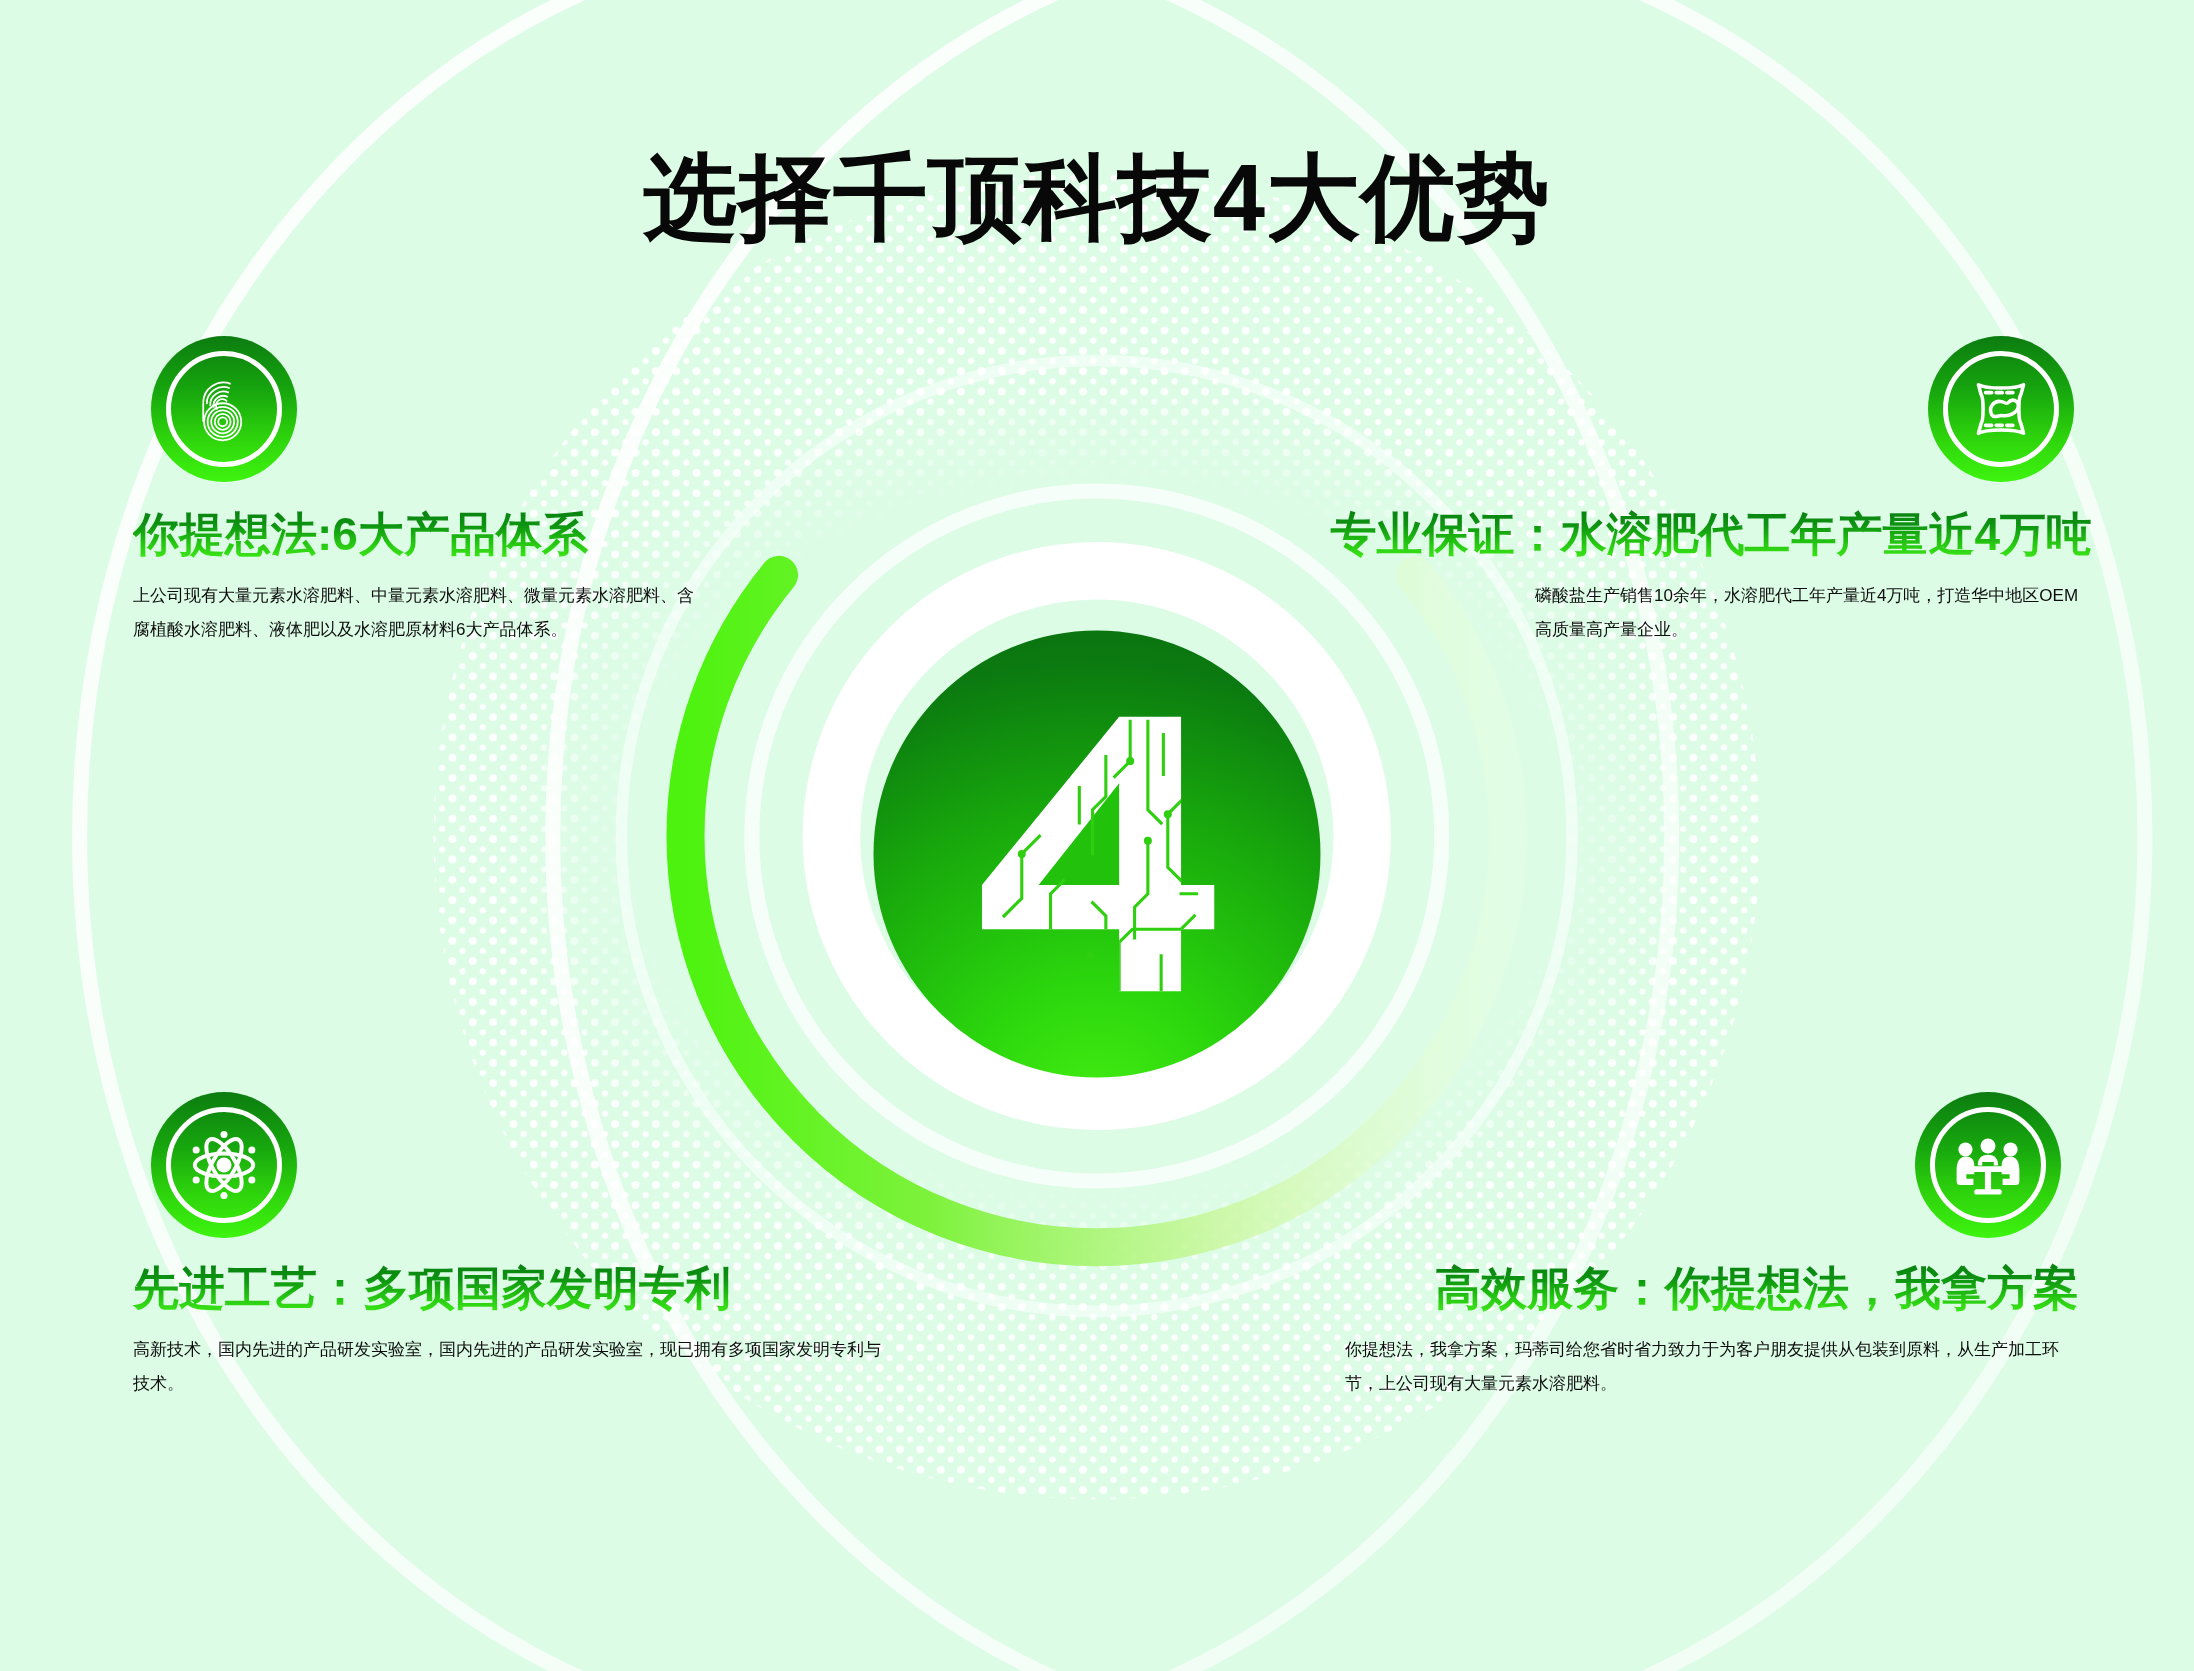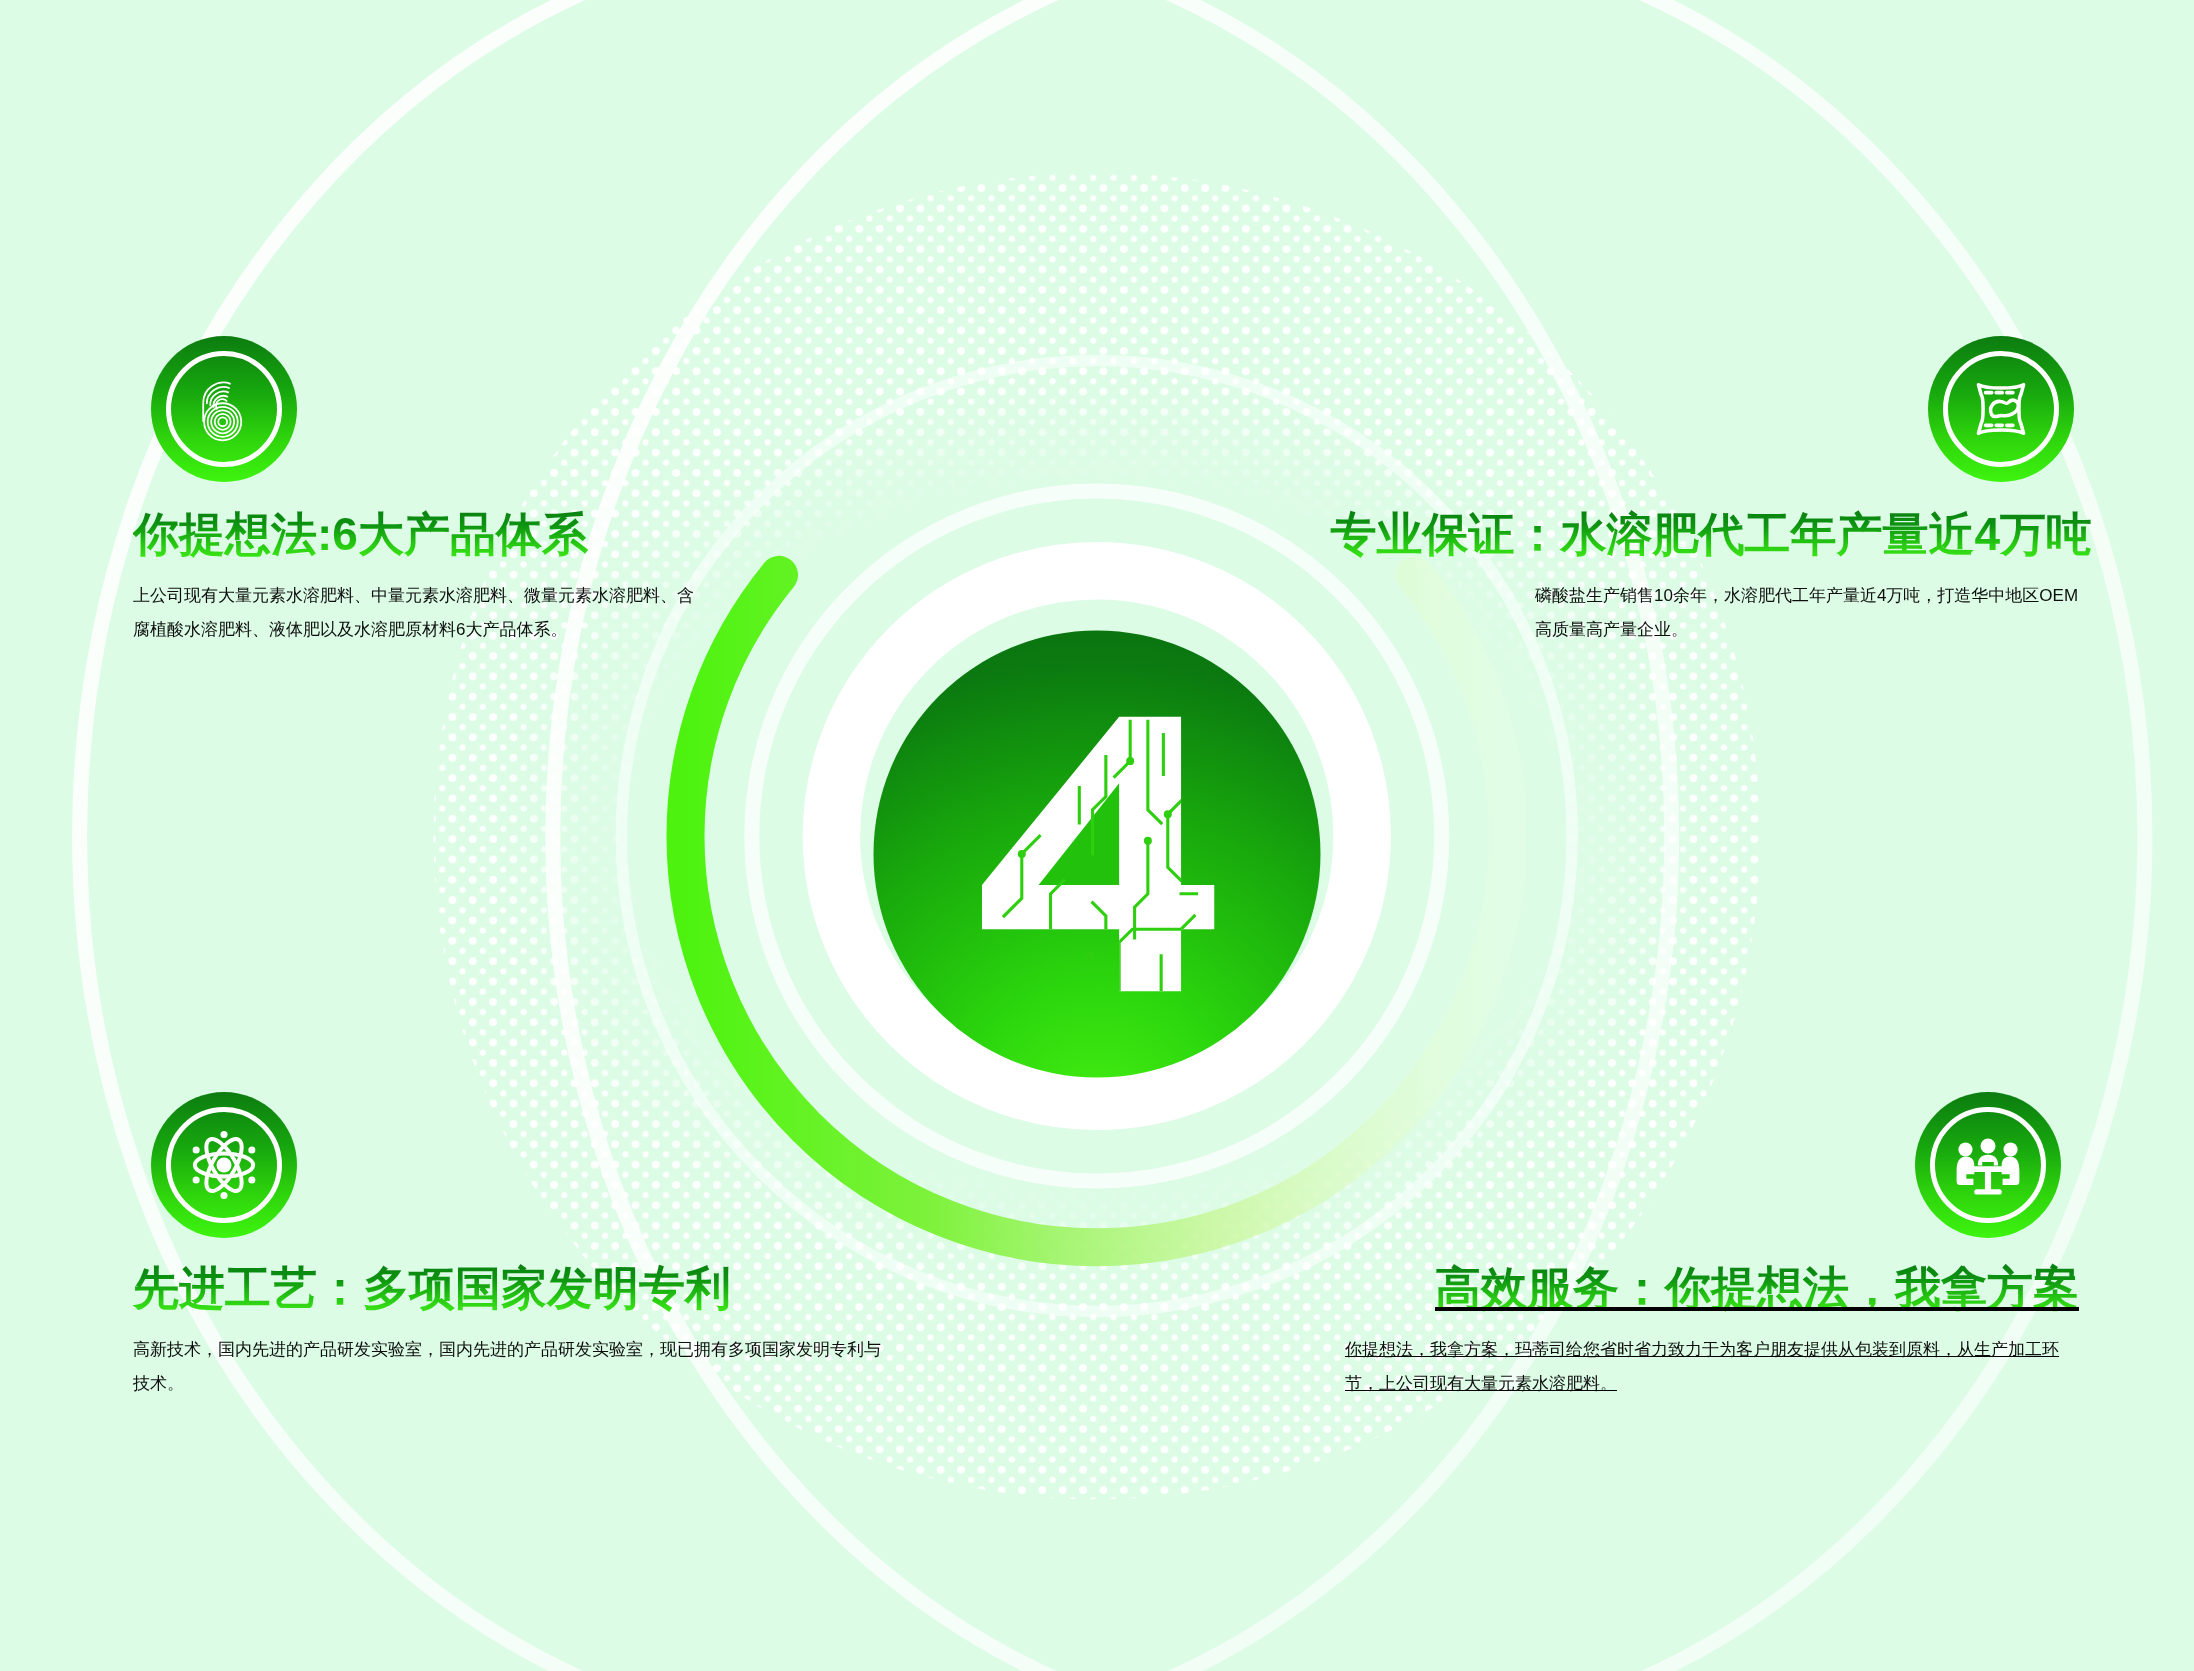--- a/index.html
+++ b/index.html
@@ -98,21 +98,21 @@
   #card-capacity h2{margin-top:172px;}
   #card-capacity p{margin-top:18.6px;margin-left:auto;width:557px;text-align:left;}
 
   
   #card-tech{left:133px;top:1092px;width:796px;}
   #card-tech .badge{left:17.7px;top:0;}
   #card-tech h2{margin-top:170px;}
   #card-tech p{margin-top:18.6px;width:761px;}
 
   
-  #card-service{right:115px;top:1092px;width:774px;text-align:right;text-decoration:underline;}
+  #card-service{right:115px;top:1092px;width:774px;text-align:right;}
   #card-service .badge{right:17.7px;top:0;}
   #card-service h2{margin-top:170px;}
   #card-service p{margin-top:18.6px;margin-left:auto;width:734px;text-align:left;}
 </style>
 </head>
 <body>
 
 <div class="stage">
 
   <div class="bg-layer">
@@ -153,20 +153,21 @@
 
       <circle cx="2480" cy="1890" r="1075" fill="none" stroke="#ffffff" stroke-width="26" opacity="0.55"></circle>
 
       <circle cx="2480" cy="1890" r="930" fill="none" stroke="url(#arcGrad)" stroke-width="86" stroke-linecap="round" stroke-dasharray="4200 1642" stroke-dashoffset="2100" transform="rotate(90 2480 1890)"></circle>
 
       <circle cx="2480" cy="1890" r="600" fill="none" stroke="#ffffff" stroke-width="130" opacity="0.98"></circle>
       <circle cx="2480" cy="1890" r="780" fill="none" stroke="#ffffff" stroke-width="34" opacity="0.75"></circle>
     </svg>
   </div>
 
+  <h1 class="title">选择千顶科技4大优势</h1>
 
   <div class="center-wrap">
     <div class="center-disc"></div>
     <svg class="center-num" viewBox="0 0 560 660" xmlns="http://www.w3.org/2000/svg">
       <defs>
         <clipPath id="fourClip">
           <path d="M330,20 L470,20 L470,400 L545,400 L545,500 L470,500 L470,640 L330,640 L330,500 L20,500 L20,400 L330,20 Z"></path>
         </clipPath>
       </defs>
 

